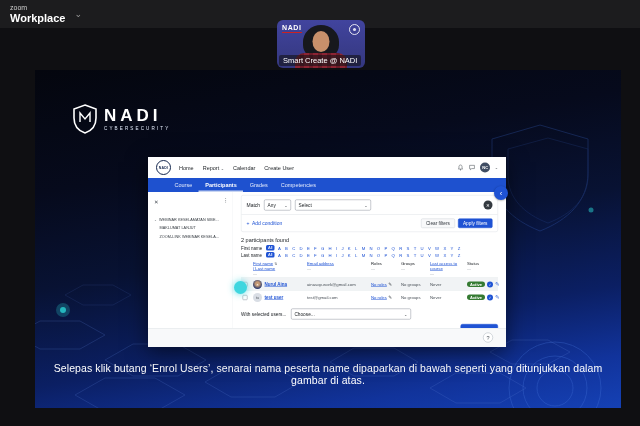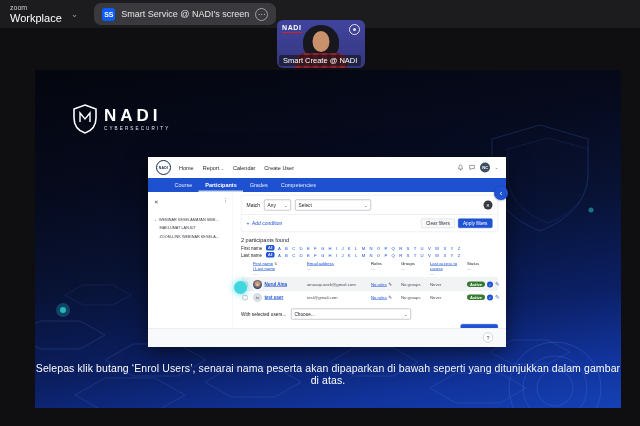--- a/index.html
+++ b/index.html
@@ -3,21 +3,21 @@
 <meta charset="utf-8">
 <style>
   * { margin:0; padding:0; box-sizing:border-box; }
   html,body { width:640px; height:426px; overflow:hidden; }
   body { background:#0d0d0f; font-family:"Liberation Sans", sans-serif; position:relative; }
 
   
   .topbar { height:28px; background:#1c1c1e; display:flex; align-items:center; padding-left:10px; position:relative; z-index:5; }
   .brand { display:flex; flex-direction:column; justify-content:center; }
   .brand-zoom { font-size:7px; color:#cfcfcf; line-height:8px; }
-  .brand-workplace { font-size:11px; color:#ffffff; font-weight:normal; line-height:12px;text-align:right; }
+  .brand-workplace { font-size:11px; color:#ffffff; font-weight:bold; line-height:12px;text-align:right; }
   .brand-caret { color:#9a9a9a; font-size:9px; margin-left:9px; }
   .screen-tab { margin-left:16px; background:#3a3a3e; border-radius:7px; height:22px; display:flex; align-items:center; gap:6px; padding:0 8px; }
   .ss-badge { width:13px; height:13px; background:#0b5cff; color:#fff; border-radius:3px; font-size:7px; font-weight:bold; display:flex; align-items:center; justify-content:center; }
   .tab-title { font-size:9px; color:#e6e6e6; }
   .tab-more { width:13px; height:13px; border:1px solid #a0a0a0; border-radius:50%; color:#c9c9c9; font-size:8px; line-height:11px; text-align:center; }
 
   
   .stage { position:absolute; top:28px; left:0; right:0; bottom:0; background:#0f0f12; }
   .slide { position:absolute; left:35px; top:42px; width:586px; height:338px; overflow:hidden;
            background:linear-gradient(170deg,#04060e 0%,#060a1c 28%,#081233 50%,#0b1f63 72%,#11339b 88%,#1541b5 100%); }
@@ -135,25 +135,20 @@
 </style>
 </head>
 <body>
 
 <div class="topbar">
   <div class="brand">
     <span class="brand-zoom">zoom</span>
     <span class="brand-workplace">Workplace</span>
   </div>
   <span class="brand-caret">⌄</span>
-  <div class="screen-tab">
-    <span class="ss-badge">SS</span>
-    <span class="tab-title">Smart Service @ NADI's screen</span>
-    <span class="tab-more">⋯</span>
-  </div>
 </div>
 
 <div class="stage">
   <div class="slide">
 
     <svg class="slide-decor" width="586" height="338" viewBox="0 0 586 338">
       <g stroke="#3a66c9" fill="none" opacity="0.28">
         <path d="M505 55 l48 14 v34 c0 28 -20 47 -48 58 c-28 -11 -48 -30 -48 -58 v-34 z"></path>
         <path d="M513 68 l40 11 v27 c0 22 -16 38 -40 47 c-24 -9 -40 -25 -40 -47 v-27 z" opacity="0.6"></path>
       </g>
@@ -410,21 +405,21 @@
         <div class="mw-footer">
           <div class="help-circle">?</div>
         </div>
 
         <div class="drawer-toggle">‹</div>
       </div>
     </div>
 
     <div class="pointer-dot"></div>
 
-    <div class="caption">Selepas klik butang ‘Enrol Users’, senarai nama peserta akan dipaparkan di bawah seperti yang ditunjukkan dalam gambar di atas.</div>
+    <div class="caption">Selepas klik butang ‘Enrol Users’, senarai nama peserta name dipaparkan di bawah seperti yang ditunjukkan dalam gambar di atas.</div>
   </div>
 </div>
 
 <div class="thumb">
   <div class="th-hair"></div>
   <div class="th-face"></div>
   <div class="th-shirt"></div>
   <span class="th-logo">NADI</span>
   <span class="th-emblem"></span>
   <span class="th-label">Smart Create @ NADI</span>

